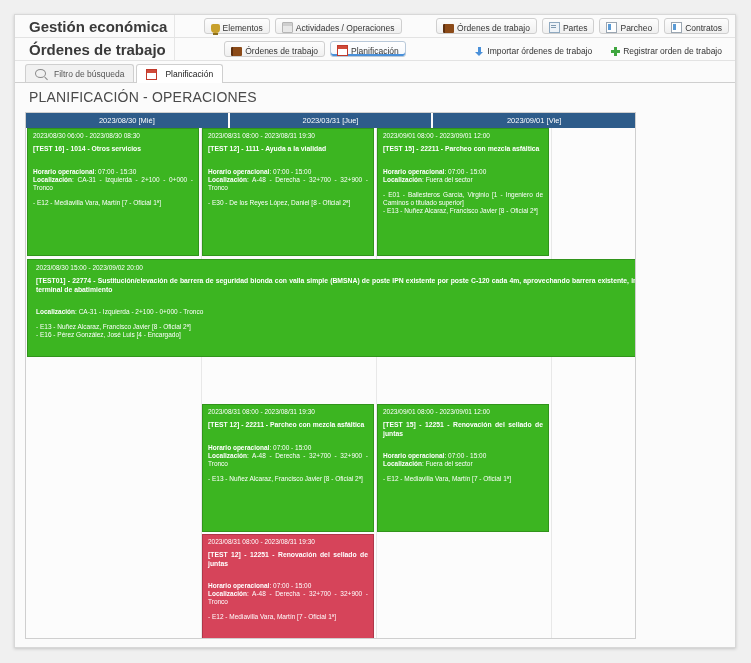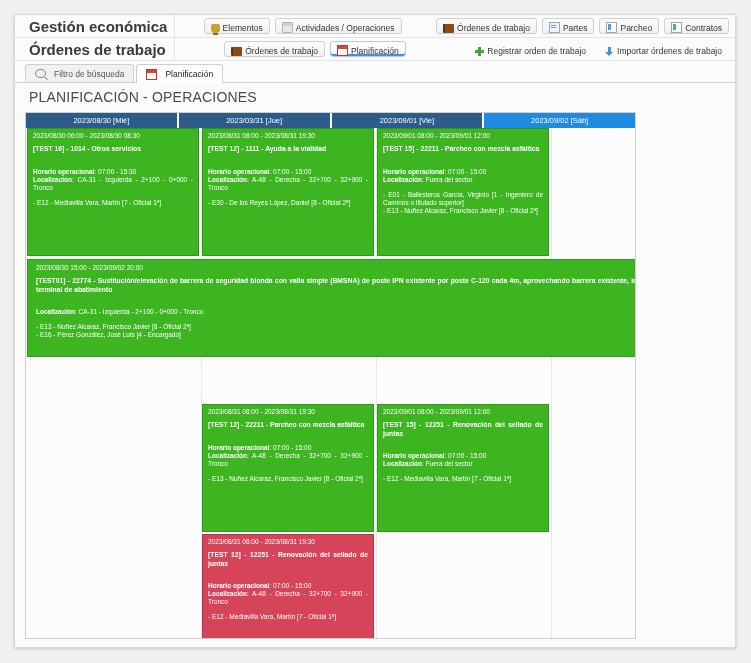--- a/index.html
+++ b/index.html
@@ -261,26 +261,26 @@
           <span class="ico ico-book"></span>
           <span>Órdenes de trabajo</span>
         </div>
         <div class="btn active">
           <span class="ico ico-cal"></span>
           <span>Planificación</span>
         </div>
       </div>
       <div class="tb-btns right">
         <div class="btn plain">
+          <span class="ico ico-import"></span>
+          <span>Importar órdenes de trabajo</span>
+        </div>
+        <div class="btn plain">
           <span class="ico ico-plus"></span>
           <span>Registrar orden de trabajo</span>
-        </div>
-        <div class="btn plain">
-          <span class="ico ico-import"></span>
-          <span>Importar órdenes de trabajo</span>
         </div>
       </div>
     </div>
 
     <div class="tabstrip">
       <div class="tab">
         <span class="ico ico-search"></span>
         <span>Filtro de búsqueda</span>
       </div>
       <div class="tab sel">
@@ -290,21 +290,20 @@
     </div>
 
     <div class="page-title">PLANIFICACIÓN - OPERACIONES</div>
 
     <div class="cal-wrap">
 
       <div class="cal-head">
         <div class="hcell">2023/08/30 [Mié]</div>
         <div class="hcell">2023/03/31 [Jue]</div>
         <div class="hcell">2023/09/01 [Vie]</div>
-        <div class="hcell today">2023/09/02 [Sáb]</div>
       </div>
 
       <div class="cal-body">
         <div class="colline" style="left:175px"></div>
         <div class="colline" style="left:350px"></div>
         <div class="colline" style="left:525px"></div>
 
         <div class="ev green" style="left:1px; top:0px; width:172px; height:128px;">
           <div class="t">2023/08/30 06:00 - 2023/08/30 08:30</div>
           <div class="ttl">[TEST 16] - 1014 - Otros servicios</div>

